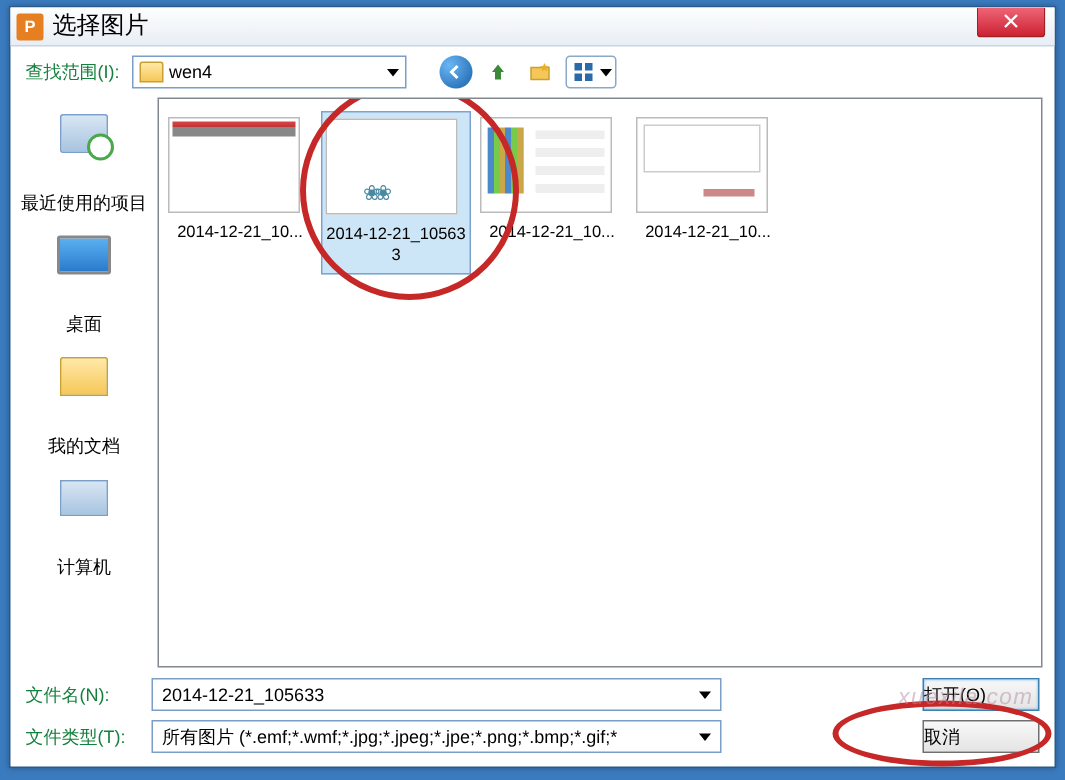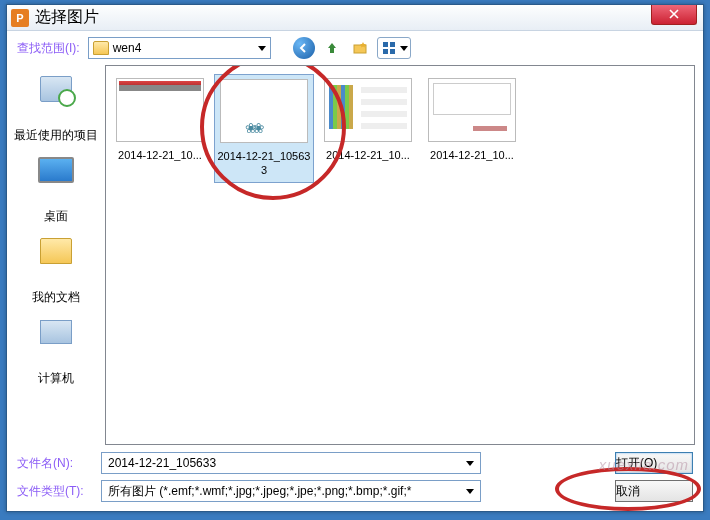--- a/index.html
+++ b/index.html
@@ -7,21 +7,21 @@
 
 .window { position: absolute; left: 6px; top: 4px; width: 698px; height: 508px; background: #fff; border: 1px solid #2a5a8a; box-shadow: 0 0 4px rgba(0,0,0,.3); }
 
 .titlebar { height: 26px; background: linear-gradient(#fdfefe, #e8eef5); display: flex; align-items: center; padding-left: 4px; border-bottom: 1px solid #c8d4e2; }
 .titlebar .app-icon { width: 18px; height: 18px; background: #e67e22; display: flex; align-items: center; justify-content: center; color: #fff; font-weight: bold; font-size: 11px; border-radius: 2px; }
 .titlebar .title { font-size: 16px; margin-left: 6px; color: #000; }
 .close-btn { margin-left: auto; width: 46px; height: 20px; background: linear-gradient(#e67, #c23); border: 1px solid #a02020; border-top: none; border-radius: 0 0 3px 3px; display: flex; align-items: center; justify-content: center; margin-right: 6px; margin-top: -6px; }
 .close-btn svg { width: 10px; height: 10px; }
 
 .toolbar-row { display: flex; align-items: center; height: 34px; padding: 0 10px; gap: 8px; }
-.label { font-size: 12px; color: #8b5cf6; }
+.label { font-size: 12px; color: #15803d; }
 .look-in { width: 183px; height: 22px; border: 1px solid #7a9ec7; background: #fff; display: flex; align-items: center; padding: 0 4px; font-size: 12px; }
 .look-in .folder-icon { width: 16px; height: 14px; background: linear-gradient(#ffe9a8,#f5c757); border: 1px solid #c9a033; border-radius: 2px 2px 0 0; margin-right: 4px; }
 .look-in .drop-arrow { margin-left: auto; }
 
 .nav-icons { display: flex; gap: 6px; align-items: center; margin-left: 14px; }
 .nav-btn { width: 22px; height: 22px; display: flex; align-items: center; justify-content: center; border-radius: 3px; }
 .nav-back { background: radial-gradient(circle at 30% 30%, #6ab7f5, #1a5fa8); border-radius: 50%; width: 22px; height: 22px; }
 .nav-up { color: #3a8a3a; }
 .nav-new { color: #d89a2a; }
 .nav-view { border: 1px solid #8aa8c8; width: 34px; display: flex; }
@@ -34,21 +34,21 @@
 .place .p-icon { width: 36px; height: 32px; margin-bottom: 2px; display: flex; align-items: center; justify-content: center; }
 .p-recent { position: relative; }
 .p-recent::before { content:""; width:30px; height:24px; background:linear-gradient(#d8e6f3,#a8c4e0); border:1px solid #7a9ec7; border-radius:2px; position:absolute; }
 .p-recent::after { content:""; width:14px; height:14px; border:2px solid #4aa84a; border-radius:50%; position:absolute; bottom:-2px; right:-2px; background:#fff; }
 .p-desktop::before { content:""; width:32px; height:22px; background:linear-gradient(#5ab0f0,#2a7acc); border:2px solid #888; border-radius:2px; display:block; }
 .p-docs::before { content:""; width:30px; height:24px; background:linear-gradient(#ffe9a8,#f5c757); border:1px solid #c9a033; border-radius:2px 2px 0 0; display:block; }
 .p-computer::before { content:""; width:30px; height:22px; background:linear-gradient(#d8e6f3,#a8c4e0); border:1px solid #7a9ec7; display:block; position:relative; }
 
 .file-area { flex: 1; background: #fff; border: 1px solid #828790; position: relative; overflow: hidden; margin-right: 8px; }
 .thumbs { display: flex; padding: 8px 4px; gap: 4px; align-items: flex-start; }
-.thumb { width: 100px; display: flex; flex-direction: column; align-items: center; padding: 4px 2px; font-size: 11px; text-align: center; }
+.thumb { width: 100px; display: flex; flex-direction: column; padding: 4px 2px; font-size: 11px; text-align: center; }
 .thumb.selected { background: #cde6f7; border: 1px solid #7da2ce; }
 .thumb .preview { width: 88px; height: 64px; border: 1px solid #bbb; background: #fff; margin-bottom: 6px; display: flex; align-items: center; justify-content: center; overflow: hidden; }
 .thumb .caption { line-height: 1.3; word-break: break-all; }
 
 .pv1 { background: linear-gradient(#f8f8f8 20%, #fff 20%); position: relative; }
 .pv1::before { content:""; position:absolute; top:2px; left:2px; right:2px; height:10px; background:linear-gradient(#d44,#b33 40%,#888 40%); }
 .pv2 { background: linear-gradient(135deg,#1a3a4a,#2a5a6a); position: relative; }
 .pv2::after { content:"❀❀"; color:#4a8aa0; position:absolute; bottom:6px; left:24px; font-size:14px; letter-spacing:-4px; }
 .pv3 { position: relative; }
 .pv3::before { content:""; position:absolute; left:4px; top:6px; width:24px; height:44px; background:repeating-linear-gradient(90deg,#4a8aca 0 4px,#7aca4a 4px 8px,#caa84a 8px 12px); }

